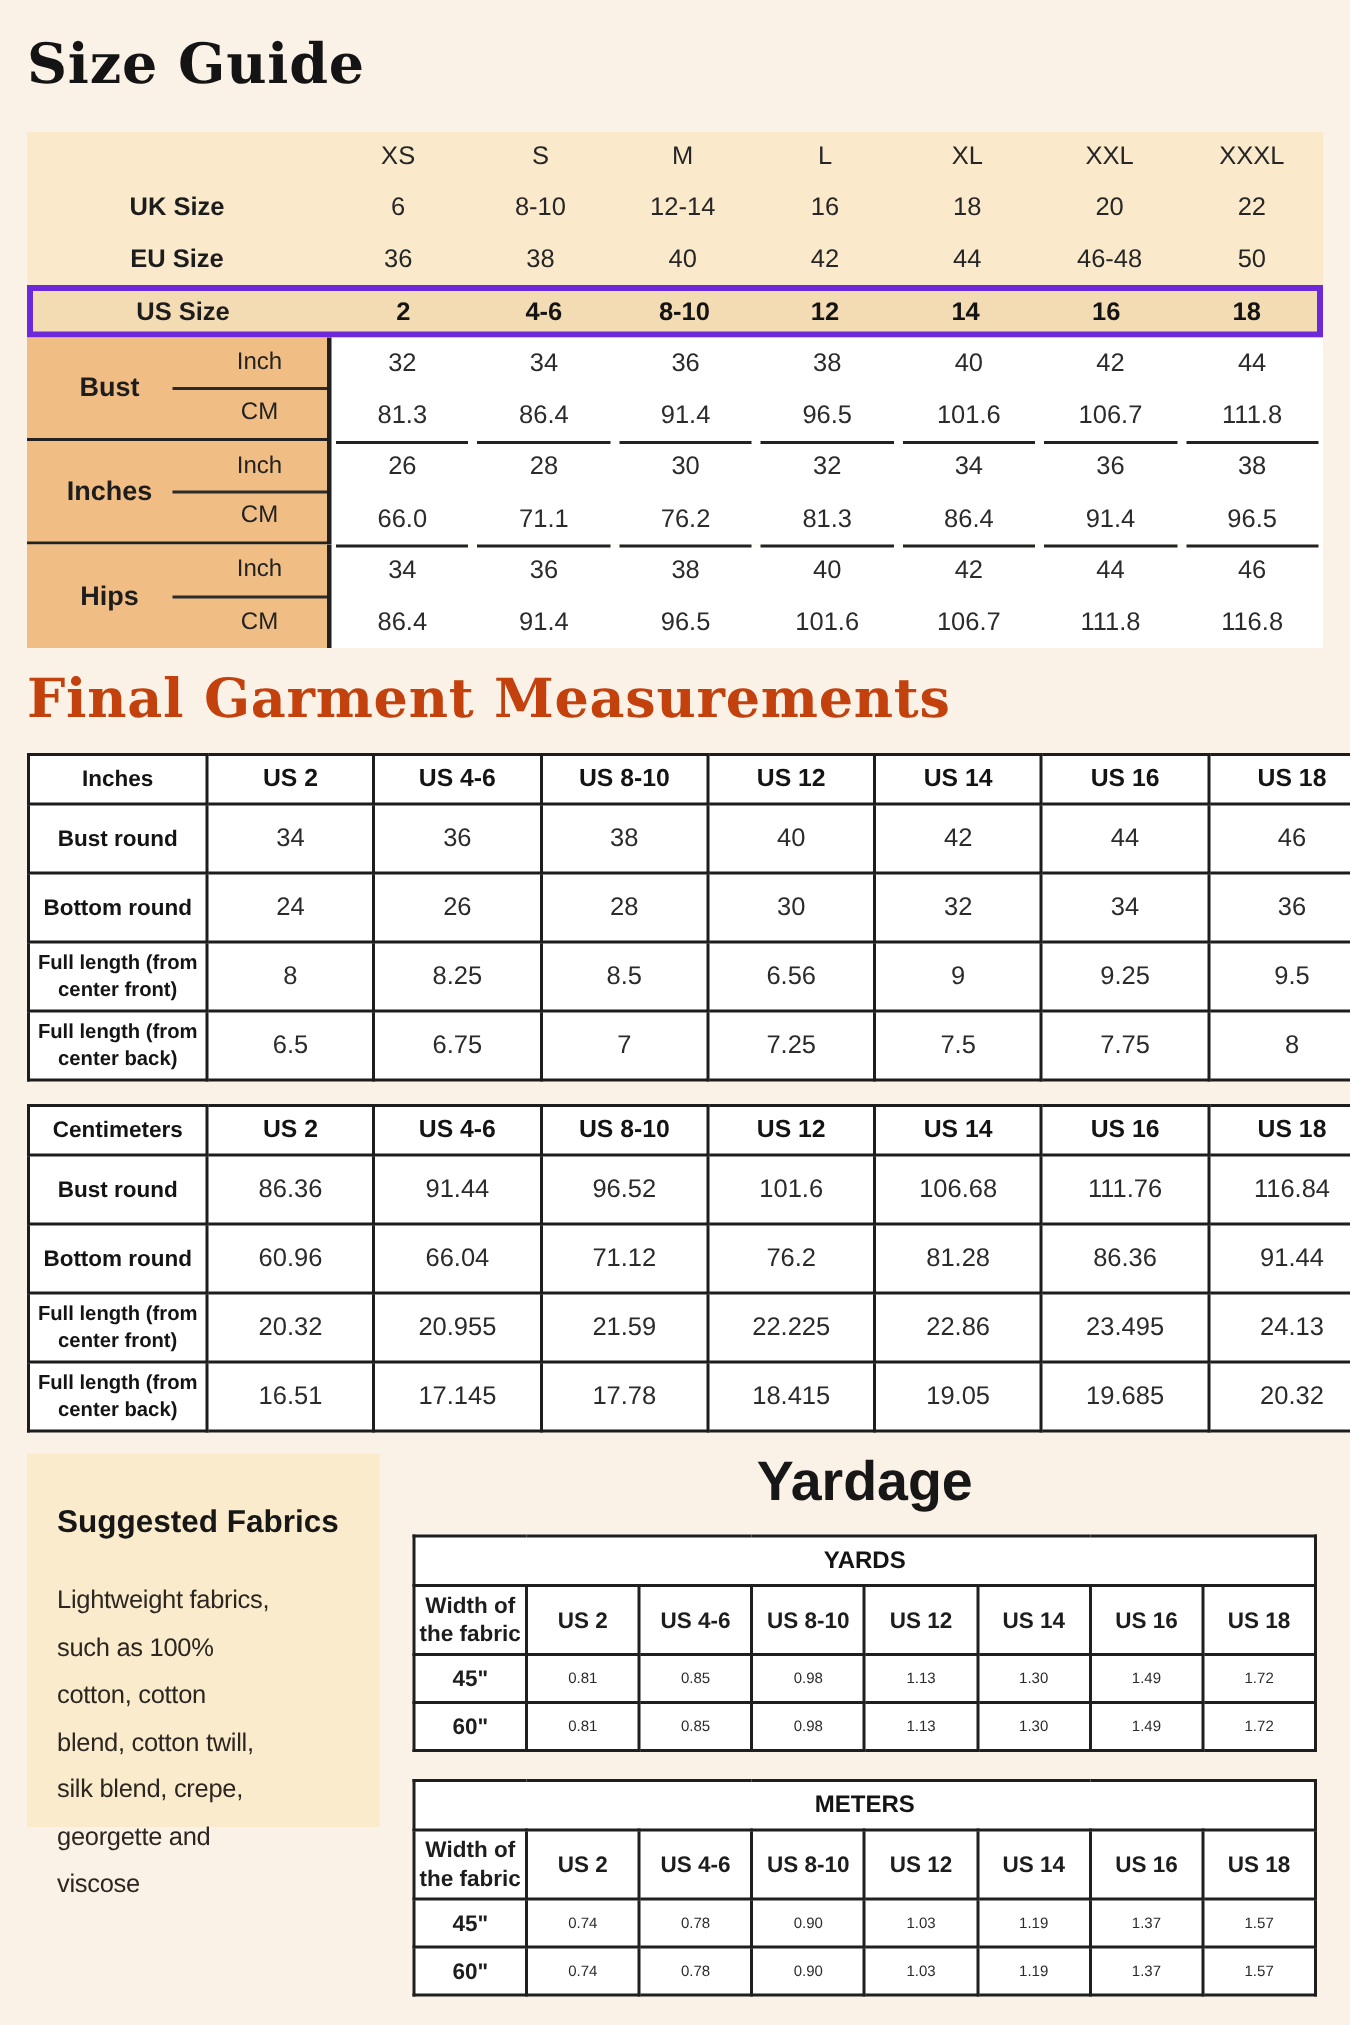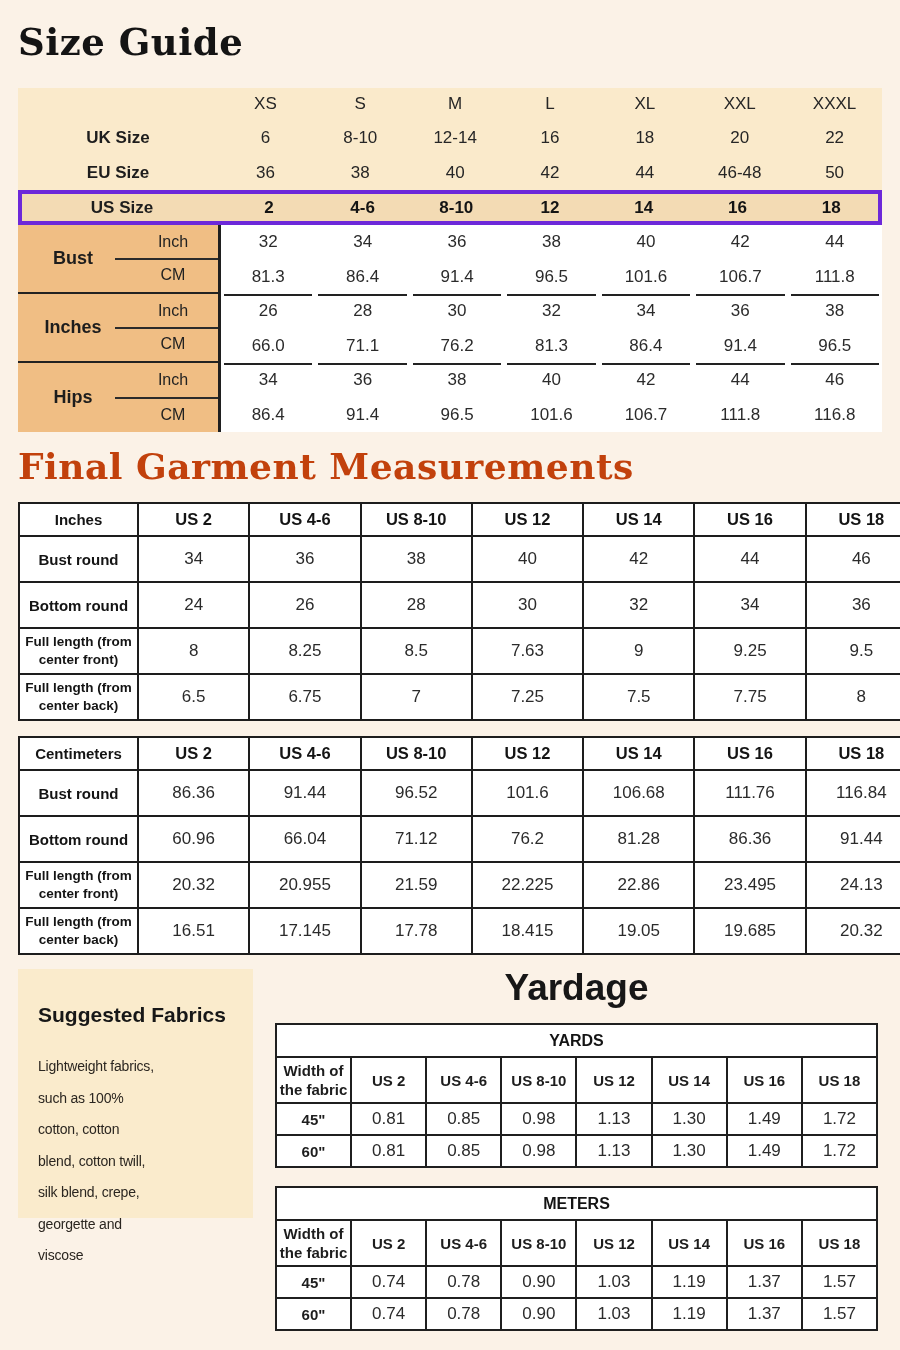--- a/index.html
+++ b/index.html
@@ -46,32 +46,32 @@
   .gtable thead th { height:31px; font-size:16.5px; color:#141414; }
   .gtable tbody tr { height:46px; }
   .gtable .g-label { font-weight:bold; font-size:15px; color:#141414; }
   .gtable .g-label.small { font-size:13.5px; line-height:1.3; }
   .gtable td { font-size:17px; font-weight:normal; color:#2b2b2b; }
 
   
   .bottom { display:flex; margin-top:14px; align-items:flex-start; }
   .fabrics { width:235px; height:249px; background:#FAEBCC; box-sizing:border-box; padding:34px 16px 0 20px; flex:none; }
   .fabrics-title { font-weight:bold; font-size:21px; color:#171717; }
-  .fabrics-body { margin-top:24px; font-size:14px; line-height:31.5px; color:#2b2620; white-space:pre-line; letter-spacing:-0.2px; }
+  .fabrics-body { margin-top:24px; font-size:17px; line-height:31.5px; color:#2b2620; white-space:pre-line; letter-spacing:-0.2px; }
   .ycol { margin-left:22px; width:603px; }
 
   .ytable { width:603px; border-collapse:collapse; background:#fff; table-layout:fixed; }
   .ytable.second { margin-top:18px; }
   .ytable th, .ytable td { border:2px solid #1f1f1f; text-align:center; vertical-align:middle; padding:0; }
   .ytable .y-title th { height:31px; font-size:16px; color:#141414; }
   .ytable .y-sub th { height:44px; font-size:15px; }
   .ytable .y-corner { font-size:13.5px; line-height:1.3; }
   .ytable tbody tr { height:32px; }
   .ytable tbody th { font-size:15px; }
-  .ytable tbody td { font-size:17px; color:#2b2b2b; }
+  .ytable tbody td { font-size:10px; color:#2b2b2b; }
 </style>
 </head>
 <body>
 
 <div class="page">
 
   <h1 class="serif-title">Size Guide</h1>
 
   <div class="st">
       <div class="st-row st-hrow">
@@ -281,21 +281,21 @@
             <td>30</td>
             <td>32</td>
             <td>34</td>
             <td>36</td>
           </tr>
           <tr>
             <th class="g-label small">Full length (from center front)</th>
             <td>8</td>
             <td>8.25</td>
             <td>8.5</td>
-            <td>7.63</td>
+            <td>6.56</td>
             <td>9</td>
             <td>9.25</td>
             <td>9.5</td>
           </tr>
           <tr>
             <th class="g-label small">Full length (from center back)</th>
             <td>6.5</td>
             <td>6.75</td>
             <td>7</td>
             <td>7.25</td>

